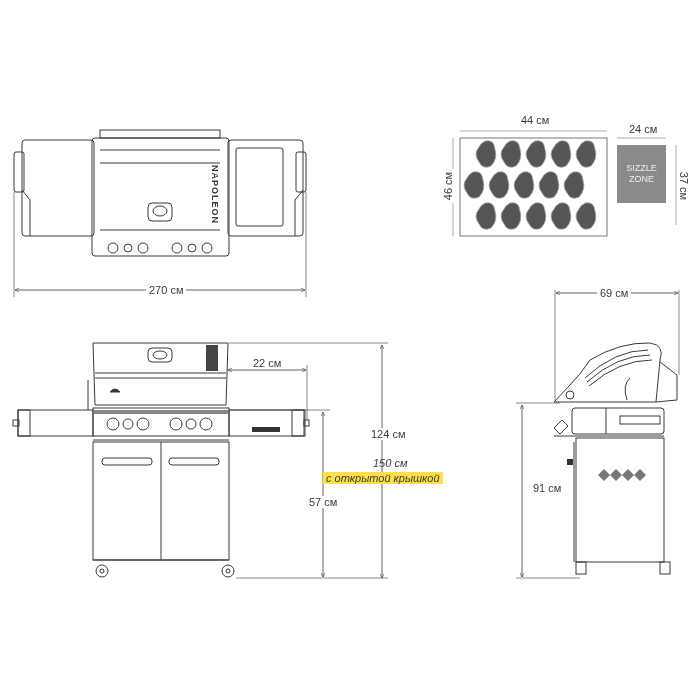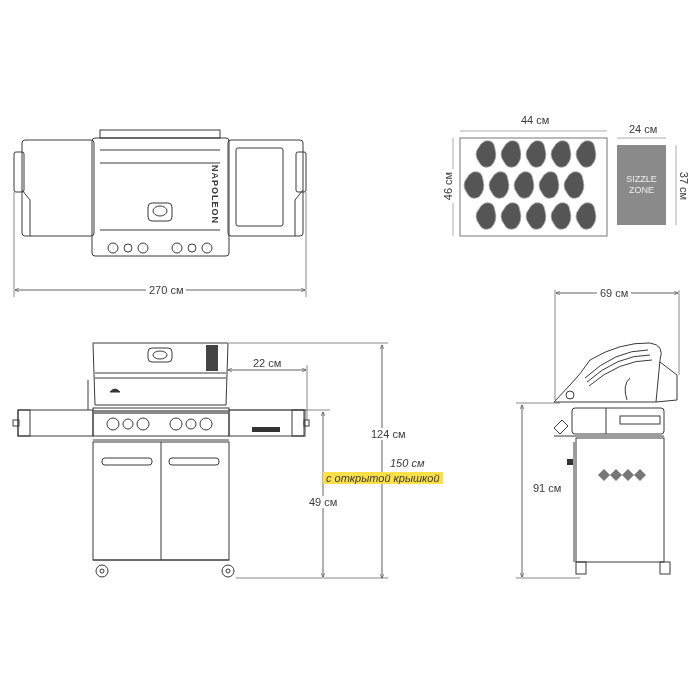--- a/index.html
+++ b/index.html
@@ -3,21 +3,21 @@
 <meta charset="utf-8">
 <style>
   html, body { margin:0; padding:0; background:#ffffff; }
   body { width:700px; height:700px; position:relative; overflow:hidden;
          font-family:"Liberation Sans", sans-serif; color:#3a3a3a; }
   svg { position:absolute; left:0; top:0; }
   .lbl { position:absolute; font-size:11px; color:#3a3a3a; background:#fff; padding:0 3px; white-space:nowrap; line-height:12px; }
   .lbl.italic { font-style:italic; background:transparent; }
   .vert-l { transform:rotate(-90deg); transform-origin:center; }
   .vert-r { transform:rotate(90deg); transform-origin:center; }
-  .sizzle { position:absolute; left:617px; top:145px; width:49px; height:80px; background:#8a8a8a;
+  .sizzle { position:absolute; left:617px; top:145px; width:49px; height:58px; background:#8a8a8a;
             color:#efefef; font-size:9px; text-align:center; display:flex; flex-direction:column;
             justify-content:center; line-height:11px; }
 </style>
 </head>
 <body>
 
 <svg width="700" height="700" viewBox="0 0 700 700" fill="none" stroke="#3a3a3a" stroke-width="1">
   <defs>
     <marker id="arr" viewBox="0 0 10 10" refX="9" refY="5" markerWidth="6" markerHeight="6" orient="auto-start-reverse">
       <path d="M0,1 L10,5 L0,9" fill="none" stroke="#3a3a3a" stroke-width="1.2"></path>
@@ -178,18 +178,18 @@
 <span class="lbl vert-l" style="left:431px;top:180px;">46 см</span>
 <span class="lbl" style="left:626px;top:123px;">24 см</span>
 <span class="lbl vert-r" style="left:667px;top:180px;">37 см</span>
 <div class="sizzle">
   <span>SIZZLE</span>
   <span>ZONE</span>
 </div>
 
 <span class="lbl" style="left:250px;top:357px;">22 см</span>
 <span class="lbl" style="left:368px;top:428px;">124 см</span>
-<span class="lbl italic" style="left:370px;top:457px;margin-left:17px;">150 см</span>
+<span class="lbl italic" style="left:370px;top:457px;">150 см</span>
 <span class="lbl italic" style="left:323px;top:472px;background:#fde047;">с открытой крышкой</span>
-<span class="lbl" style="left:306px;top:496px;">49 см</span>
+<span class="lbl" style="left:306px;top:496px;">57 см</span>
 
 <span class="lbl" style="left:597px;top:287px;">69 см</span>
 <span class="lbl" style="left:500px;top:482px;margin-left:30px;">91 см</span>
 
 </body></html>

